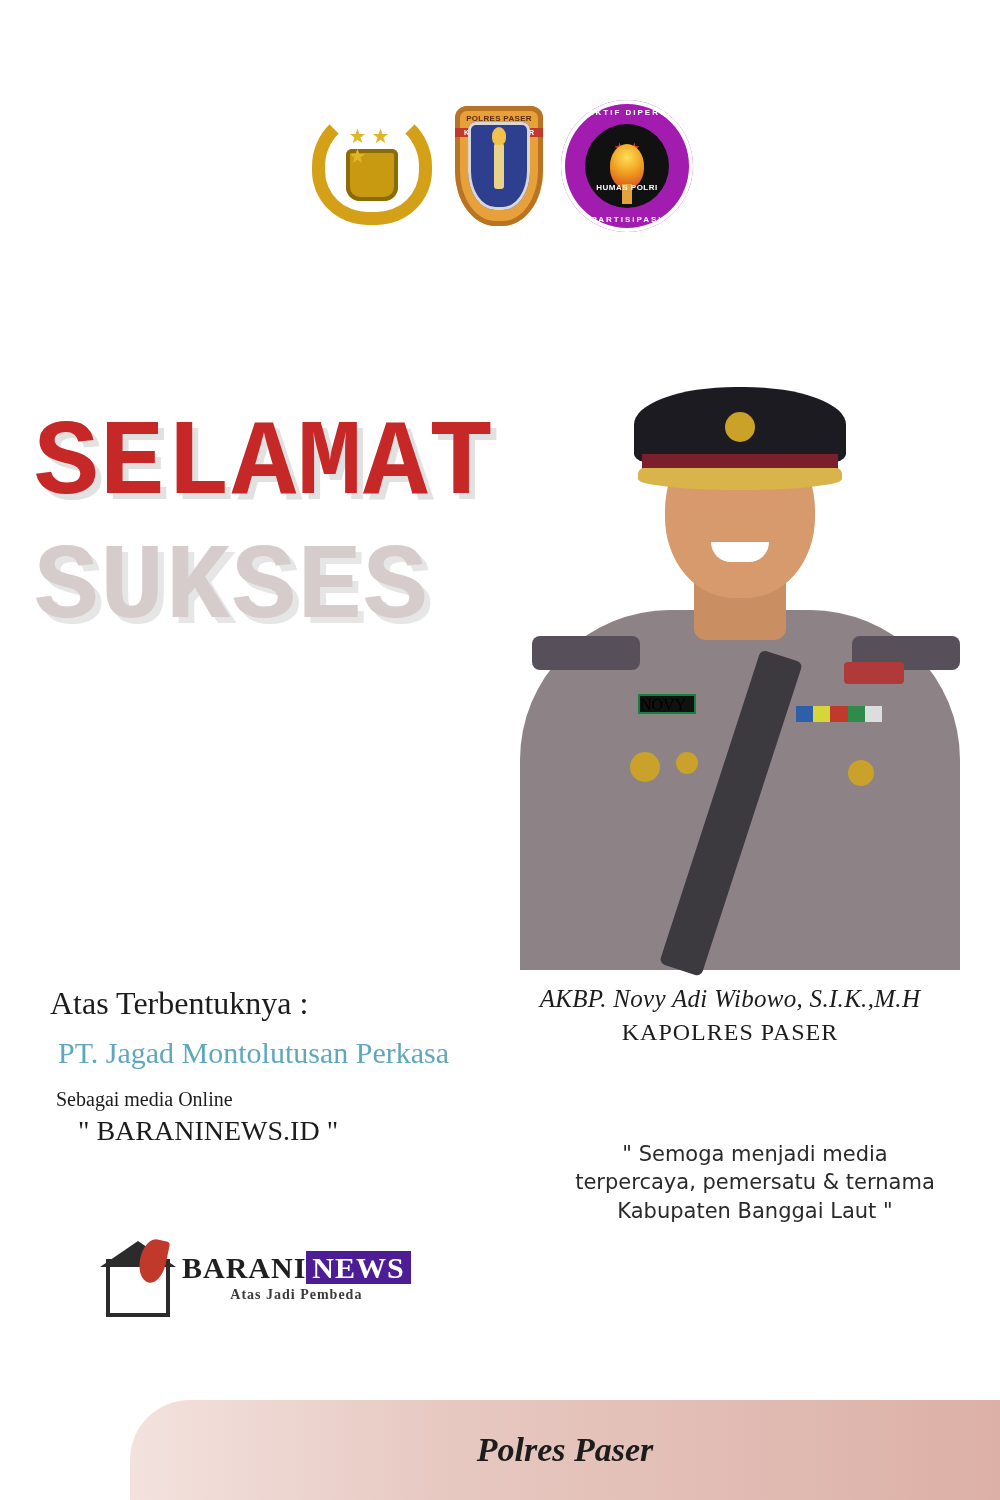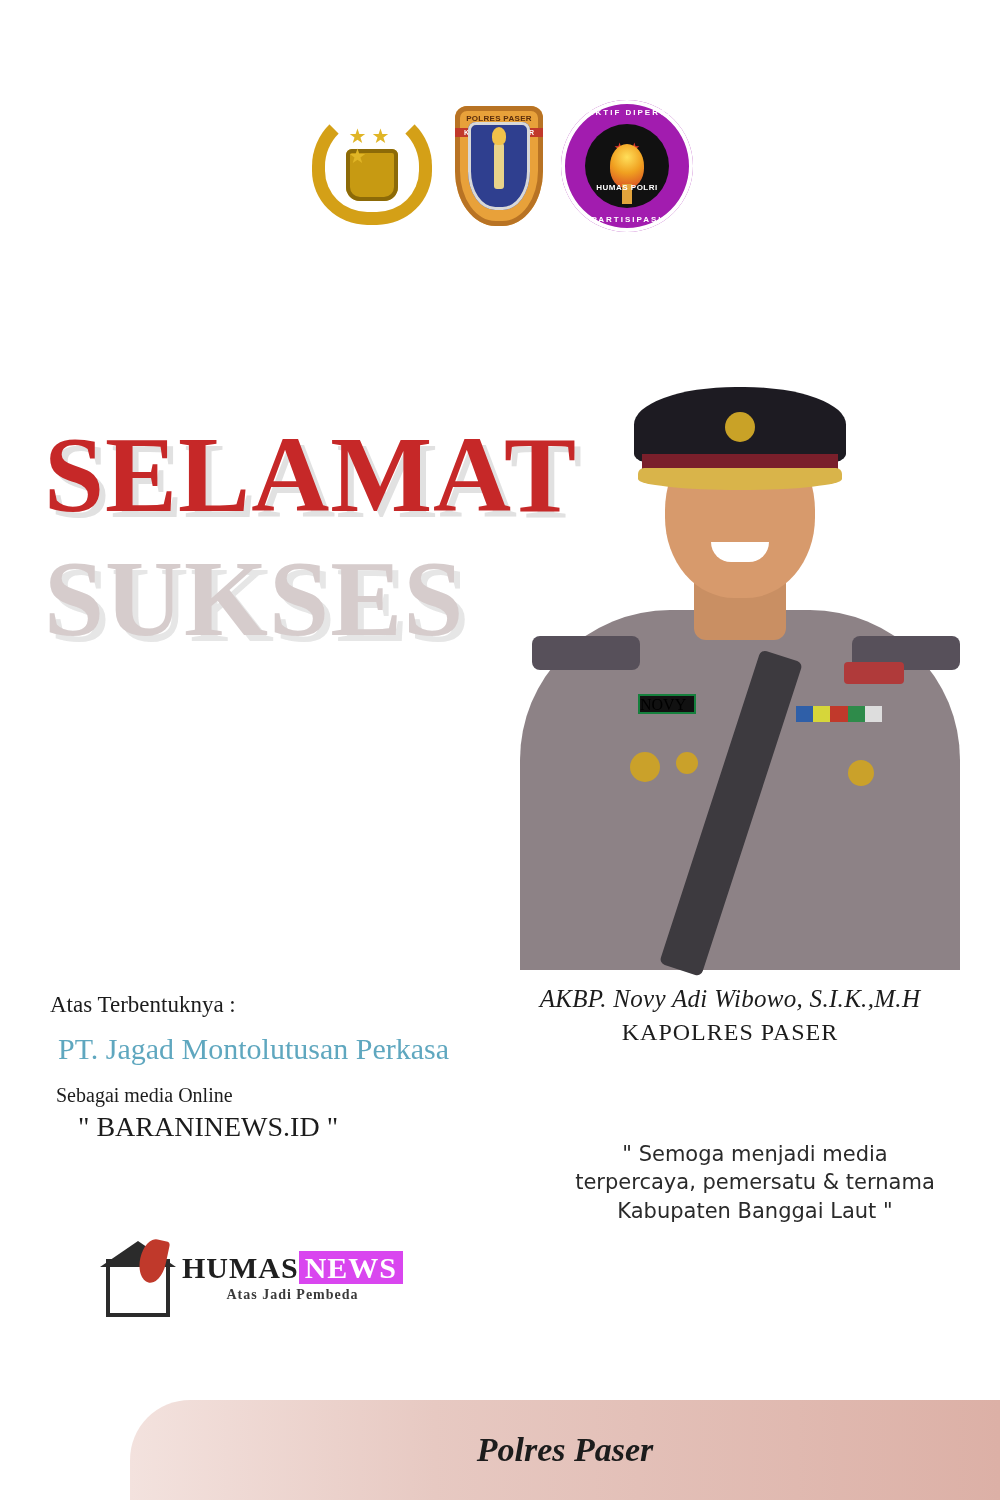--- a/index.html
+++ b/index.html
@@ -214,26 +214,26 @@
   }
 
   
   .headline {
     position: absolute;
     left: 34px;
     top: 412px;
     width: 540px;
   }
   .headline .line {
-    font-family: Liberation Serif, serif;
+    font-family: Liberation Mono, monospace;
     font-weight: bold;
     font-size: 108px;
     line-height: 0.98;
     letter-spacing: 1px;
-    margin: 10px;
+    margin: 0;
     text-shadow: 6px 6px 0 rgba(200,200,200,0.55);
   }
   .line-1 { color: #c62828; }
   .line-2 { color: #a64a4a; margin-top: 18px !important; }
   .line-3 {
     color: #cfc4c4;
     margin-top: 18px !important;
     opacity: .85;
   }
 
@@ -381,23 +381,23 @@
   }
 
   
   .left-text {
     position: absolute;
     left: 50px;
     top: 985px;
     width: 460px;
   }
   .left-text .lt1 {
-    font-size: 23px;
+    font-size: 32px;
     color: #1c1c1c;
-    margin: 7px 0 14px 0;
+    margin: 0 0 14px 0;
   }
   .left-text .lt2 {
     font-size: 30px;
     color: #5fa7bf;
     margin: 0 0 10px 8px;
   }
   .left-text .lt3 {
     font-size: 20px;
     color: #1c1c1c;
     margin: 18px 0 4px 6px;
@@ -491,21 +491,21 @@
     top: 26px;
   }
   .barani-title {
     font-family: "Liberation Serif", serif;
     font-weight: bold;
     font-size: 30px;
     letter-spacing: 1px;
     color: #1f1f1f;
   }
   .barani-title .news {
-    background: #d946ef;
+    background: #4c1d95;
     color: #ffffff;
     padding: 0 6px;
   }
   .barani-tag {
     font-family: "Liberation Serif", serif;
     font-weight: bold;
     font-size: 14px;
     color: #3a3a3a;
     letter-spacing: 1px;
     text-align: center;
@@ -604,21 +604,21 @@
 <div class="quote">" Semoga menjadi media terpercaya, pemersatu &amp; ternama Kabupaten Banggai Laut "</div>
 
 <div class="barani">
   <div class="barani-mark">
     <div class="barani-roof"></div>
     <div class="barani-house"></div>
     <div class="barani-flame"></div>
   </div>
   <div class="barani-words">
     <div class="barani-title">
-      <span>HUMAS</span><span class="news">NEWS</span>
+      <span>BARANI</span><span class="news">NEWS</span>
     </div>
     <div class="barani-tag">Atas Jadi Pembeda</div>
   </div>
 </div>
 
 <div class="footer">
   <span class="footer-text">Polres Paser</span>
 </div>
 
 </body></html>

